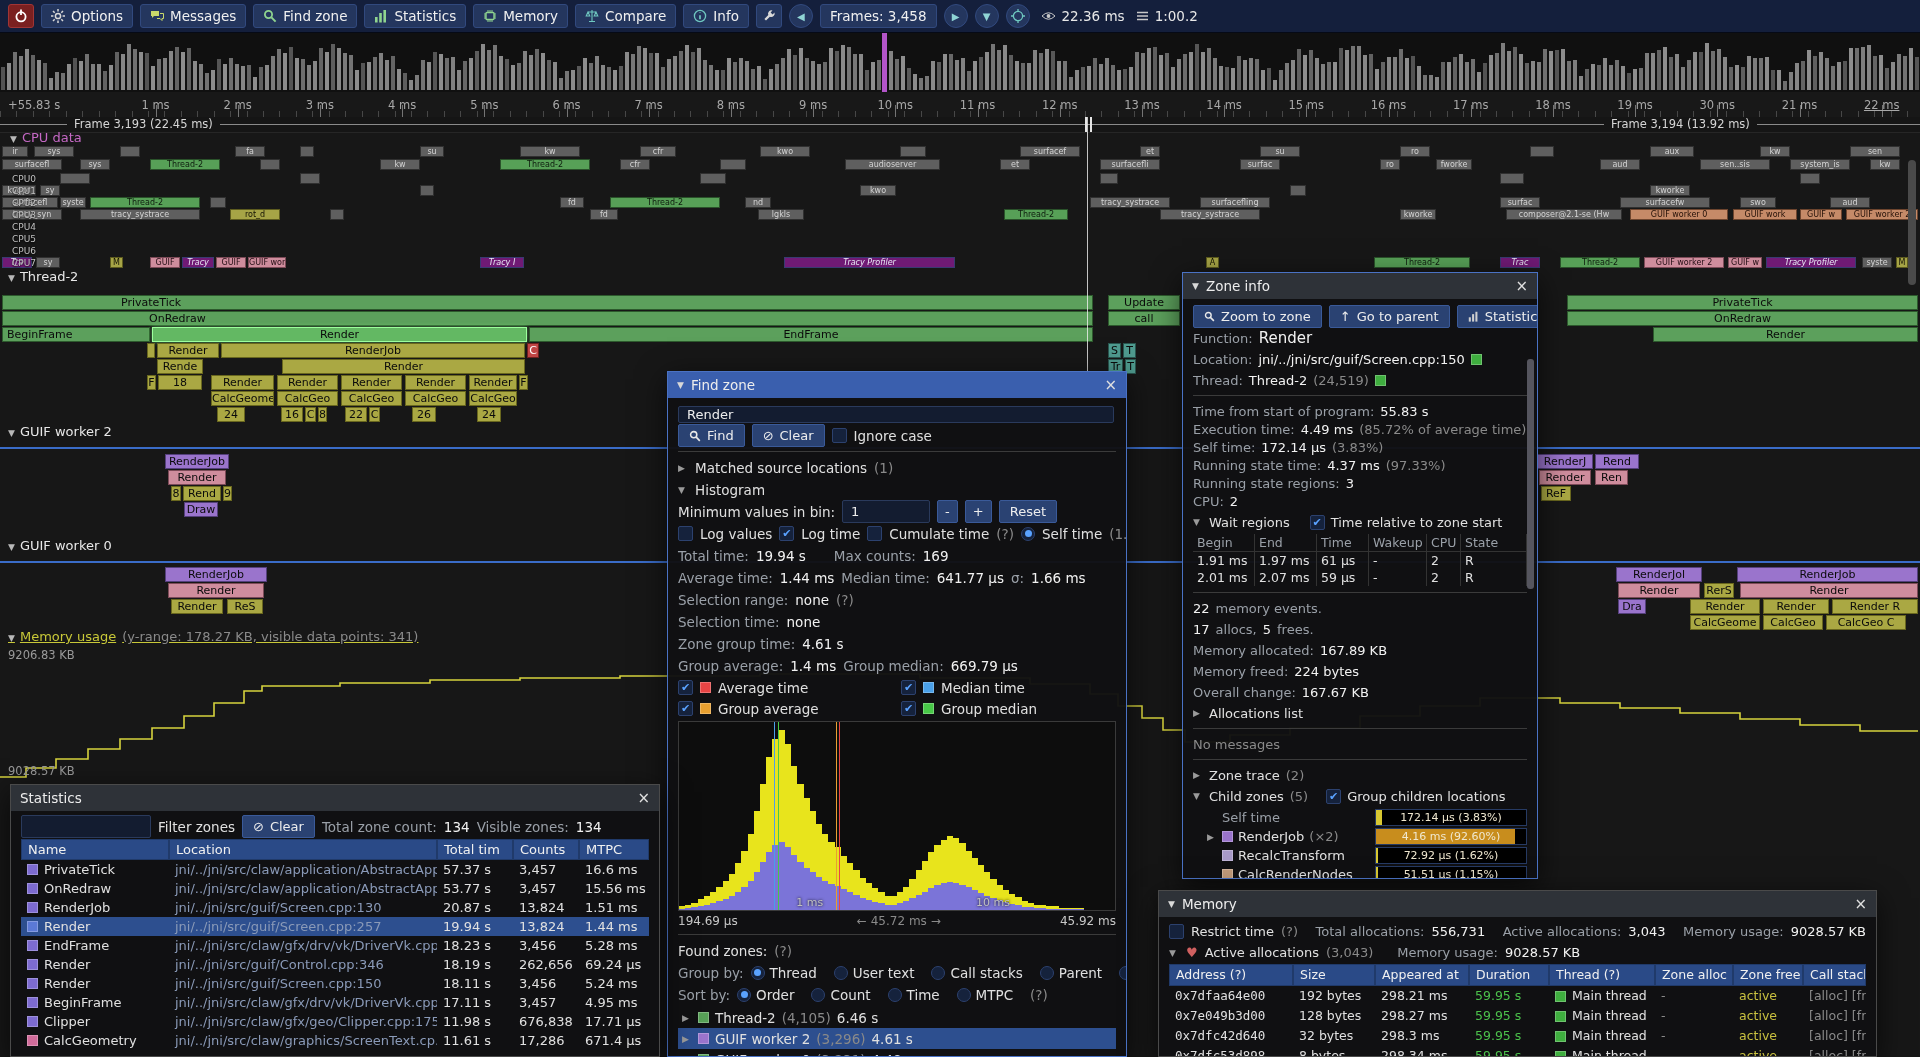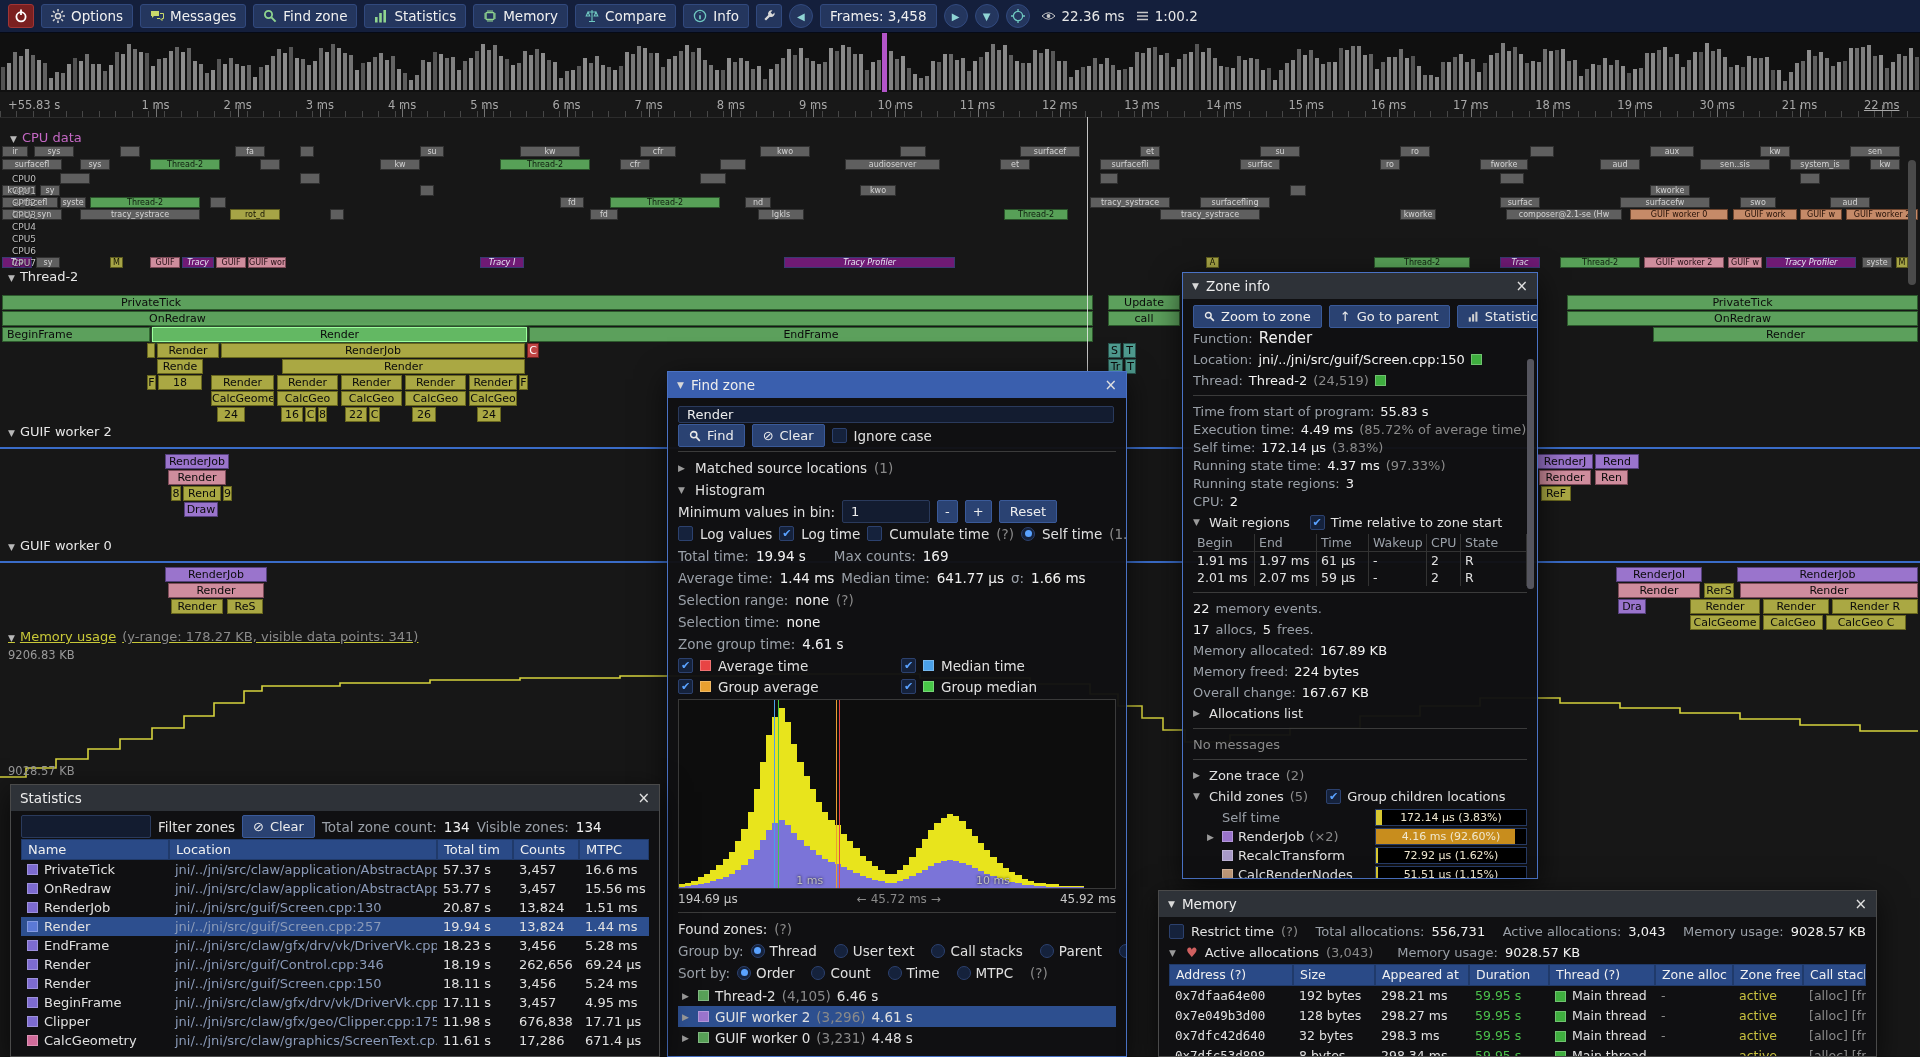--- a/index.html
+++ b/index.html
@@ -569,20 +569,27 @@
       <div class="rtick" style="left: 1635.1px;"></div>
       <span class="rlabel" style="left: 1635.1px;">19 ms</span>
       <div class="rtick" style="left: 1717.3px;"></div>
       <span class="rlabel" style="left: 1717.3px;">30 ms</span>
       <div class="rtick" style="left: 1799.5px;"></div>
       <span class="rlabel" style="left: 1799.5px;">21 ms</span>
       <div class="rtick" style="left: 1881.7px;"></div>
       <span class="rlabel" style="left: 1881.7px; text-decoration: underline;">22 ms</span>
     </div>
 
+  <div class="framebar">
+    <div class="fline"></div>
+    <span class="flabel" style="left:67px">Frame 3,193 (22.45 ms)</span>
+    <span class="flabel" style="left:1604px">Frame 3,194 (13.92 ms)</span>
+    <div class="fmark" style="left:1085px"></div>
+    <div class="fmark" style="left:1090px"></div>
+  </div>
 
   <div id="tl">
       <div class="sechead" style="left: 10px; top: 130px; color: rgb(196, 104, 196);"><span class="arr">▼</span><span>CPU data</span></div>
       <div class="sechead" style="left: 8px; top: 269px; color: rgb(232, 232, 232);"><span class="arr">▼</span><span>Thread-2</span></div>
       <div class="sechead" style="left: 8px; top: 424px; color: rgb(232, 232, 232);"><span class="arr">▼</span><span>GUIF worker 2</span></div>
       <div class="sechead" style="left: 8px; top: 538px; color: rgb(232, 232, 232);"><span class="arr">▼</span><span>GUIF worker 0</span></div>
       <div class="sechead" style="left: 8px; top: 629px; color: rgb(200, 200, 56); text-decoration: underline;"><span class="arr">▼</span><span>Memory usage</span><span class="sub">(y-range: 178.27 KB, visible data points: 341)</span></div>
       <div class="memkb" style="left: 8px; top: 648px;">9206.83 KB</div>
       <div class="memkb" style="left: 8px; top: 764px;">9028.57 KB</div>
       <div class="blueline" style="top: 447px;"></div>
@@ -611,21 +618,21 @@
       <div class="cs" style="left: 260px; top: 159px; width: 20px;"></div>
       <div class="cs" style="left: 380px; top: 159px; width: 40px;">kw</div>
       <div class="cs cs-g" style="left: 500px; top: 159px; width: 90px;">Thread-2</div>
       <div class="cs" style="left: 620px; top: 159px; width: 30px;">cfr</div>
       <div class="cs" style="left: 720px; top: 159px; width: 26px;"></div>
       <div class="cs" style="left: 845px; top: 159px; width: 95px;">audioserver</div>
       <div class="cs" style="left: 1000px; top: 159px; width: 30px;">et</div>
       <div class="cs" style="left: 1100px; top: 159px; width: 60px;">surfacefli</div>
       <div class="cs" style="left: 1240px; top: 159px; width: 40px;">surfac</div>
       <div class="cs" style="left: 1380px; top: 159px; width: 20px;">ro</div>
-      <div class="cs" style="left: 1480px; top: 159px; width: 48px;">fworke</div>
+      <div class="cs" style="left: 1436px; top: 159px; width: 36px;">fworke</div>
       <div class="cs" style="left: 1600px; top: 159px; width: 40px;">aud</div>
       <div class="cs" style="left: 1700px; top: 159px; width: 70px;">sen..sis</div>
       <div class="cs" style="left: 1790px; top: 159px; width: 60px;">system_is</div>
       <div class="cs" style="left: 1870px; top: 159px; width: 30px;">kw</div>
       <div class="cpulabel" style="top: 174px;">CPU0</div>
       <div class="cs" style="left: 60px; top: 173px; width: 30px;"></div>
       <div class="cs" style="left: 300px; top: 173px; width: 20px;"></div>
       <div class="cs" style="left: 700px; top: 173px; width: 26px;"></div>
       <div class="cs" style="left: 1100px; top: 173px; width: 18px;"></div>
       <div class="cs" style="left: 1500px; top: 173px; width: 24px;"></div>
@@ -836,20 +843,26 @@
           <span class="dim">(?)</span>
         </div>
       <div class="row">
           <span class="lbl">Selection time:</span>
           <span class="val">none</span>
         </div>
       <div class="row">
           <span class="lbl">Zone group time:</span>
           <span class="val">4.61 s</span>
         </div>
+      <div class="row">
+          <span class="lbl">Group average:</span>
+          <span class="val">1.4 ms</span>
+          <span class="lbl">Group median:</span>
+          <span class="val">669.79 μs</span>
+        </div>
       <div class="legendgrid" id="fz-legend">
           <div class="row">
             <span class="chk">✔</span>
             <span class="sq" style="background: rgb(232, 68, 68);"></span>
             <span>Average time</span>
           </div>
           <div class="row">
             <span class="chk">✔</span>
             <span class="sq" style="background: rgb(74, 160, 232);"></span>
             <span>Median time</span>

